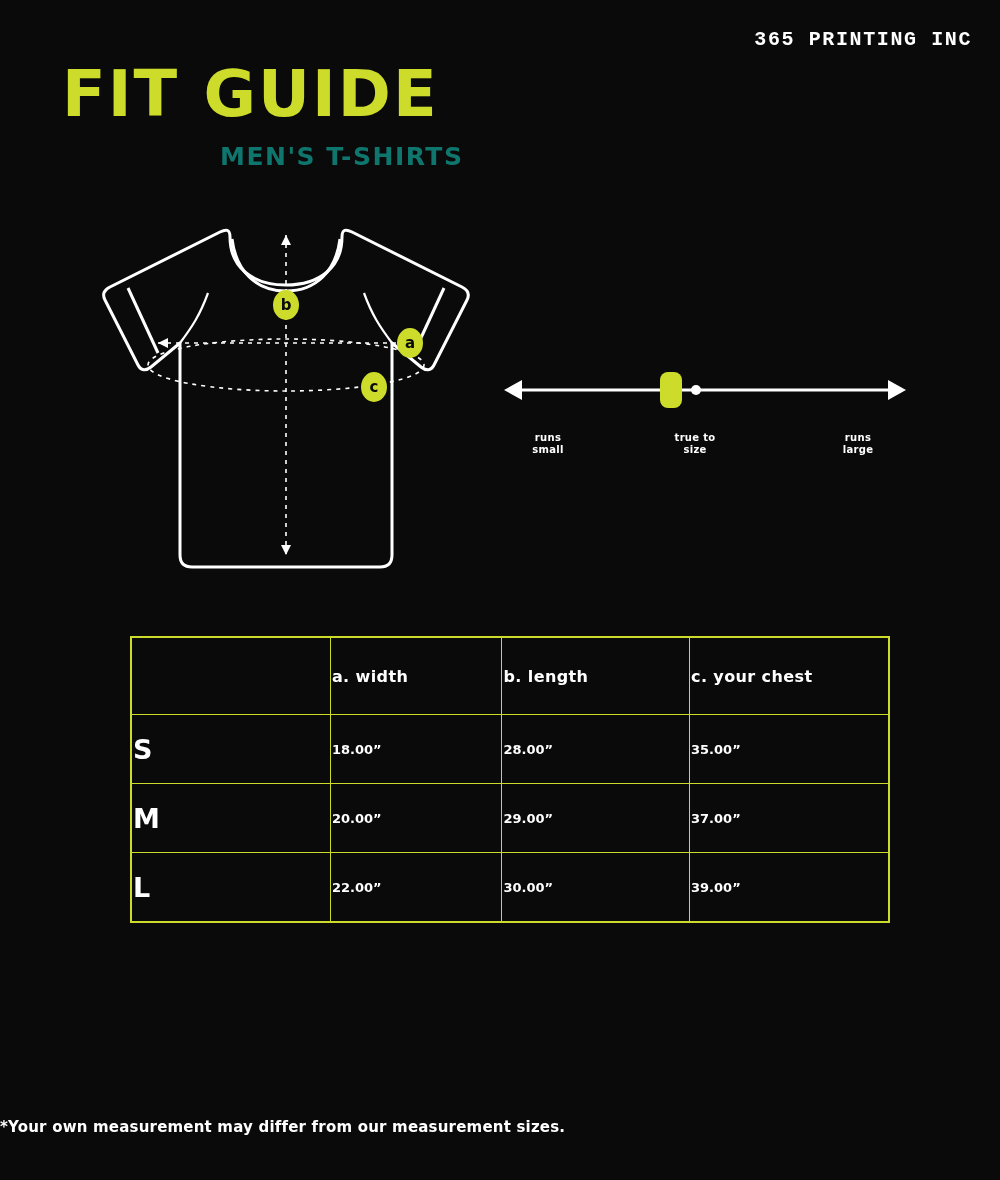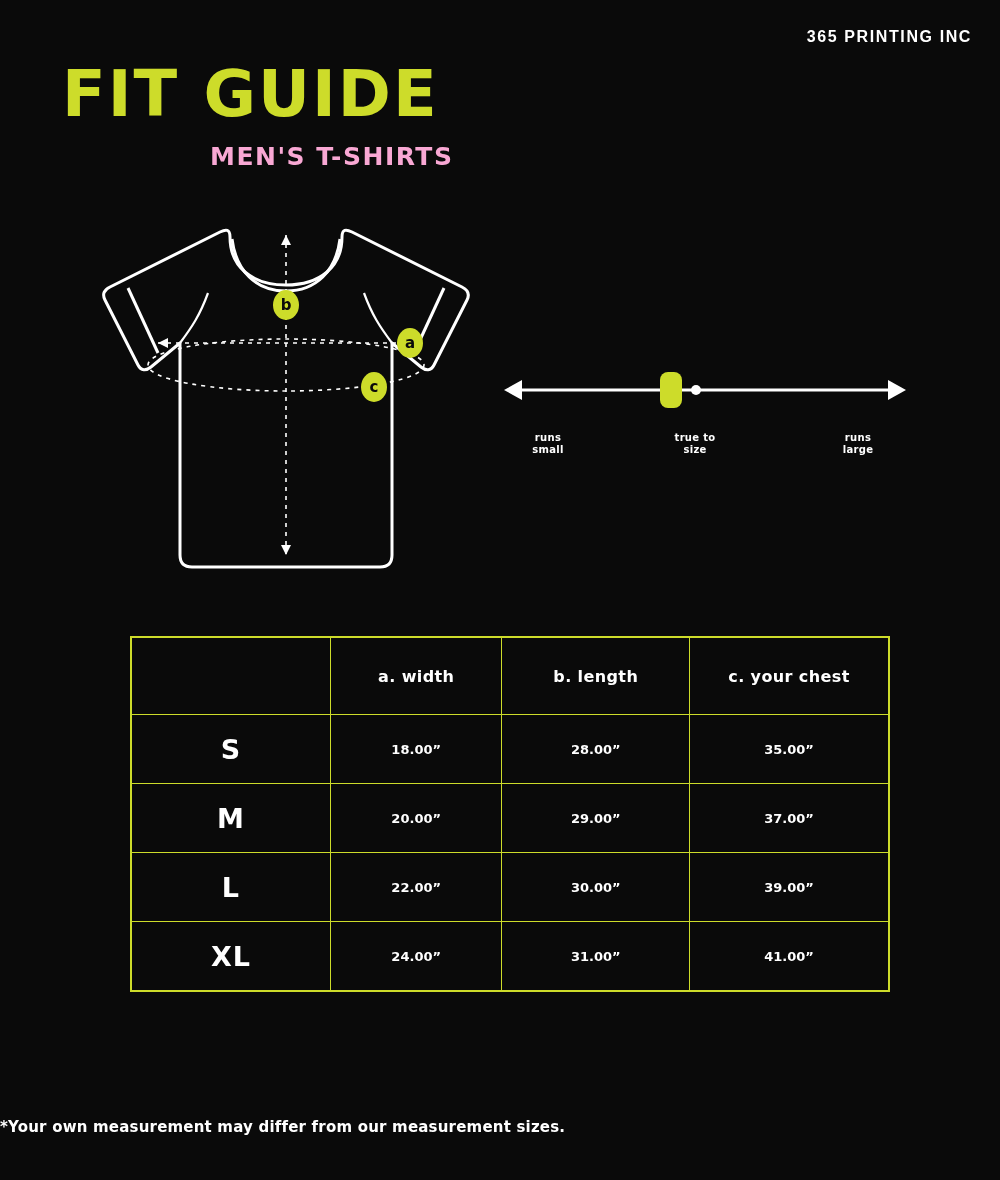--- a/index.html
+++ b/index.html
@@ -12,45 +12,45 @@
     height: 1180px;
     position: relative;
     overflow: hidden;
     font-family: "DejaVu Sans", sans-serif;
     color: #ffffff;
   }
   .brand {
     position: absolute;
     top: 28px;
     right: 28px;
-    font-family: Liberation Sans, sans-serif;
-    font-weight: bold;
-    font-size: 16px;
+    font-family: Liberation Mono, monospace;
+    font-weight: bold;
+    font-size: 20px;
     letter-spacing: 1.6px;
     color: #ffffff;
   }
   .title {
     position: absolute;
     left: 62px;
     top: 62px;
     font-size: 64px;
     font-weight: bold;
     letter-spacing: 2px;
     color: #cddc2a;
     font-family: "DejaVu Sans", sans-serif;
     line-height: 1;
   }
   .subtitle {
     position: absolute;
-    left: 210px;
+    left: 220px;
     top: 142px;
     font-size: 25px;
     font-weight: bold;
     letter-spacing: 1.5px;
-    color: #f9a8d4;
+    color: #0f766e;
   }
   .shirt-wrap {
     position: absolute;
     left: 80px;
     top: 215px;
     width: 420px;
     height: 380px;
   }
   .fitscale {
     position: absolute;
@@ -75,21 +75,21 @@
   table.size-table {
     position: absolute;
     left: 130px;
     top: 636px;
     width: 760px;
     border-collapse: collapse;
     border: 2px solid #cddc2a;
   }
   table.size-table td, table.size-table th {
     border: 1px solid #cddc2a;
-    text-align: center;
+    text-align: left;
     color: #ffffff;
     font-weight: bold;
   }
   table.size-table thead th {
     height: 74px;
     font-size: 16px;
     letter-spacing: 0.4px;
   }
   table.size-table tbody td {
     height: 66px;
@@ -213,22 +213,16 @@
       <td>20.00”</td>
       <td>29.00”</td>
       <td>37.00”</td>
     </tr>
     <tr>
       <td class="size-cell">L</td>
       <td>22.00”</td>
       <td>30.00”</td>
       <td>39.00”</td>
     </tr>
-    <tr>
-      <td class="size-cell">XL</td>
-      <td>24.00”</td>
-      <td>31.00”</td>
-      <td>41.00”</td>
-    </tr>
   </tbody>
 </table>
 
 <div class="footnote">*Your own measurement may differ from our measurement sizes.</div>
 
 </body></html>

